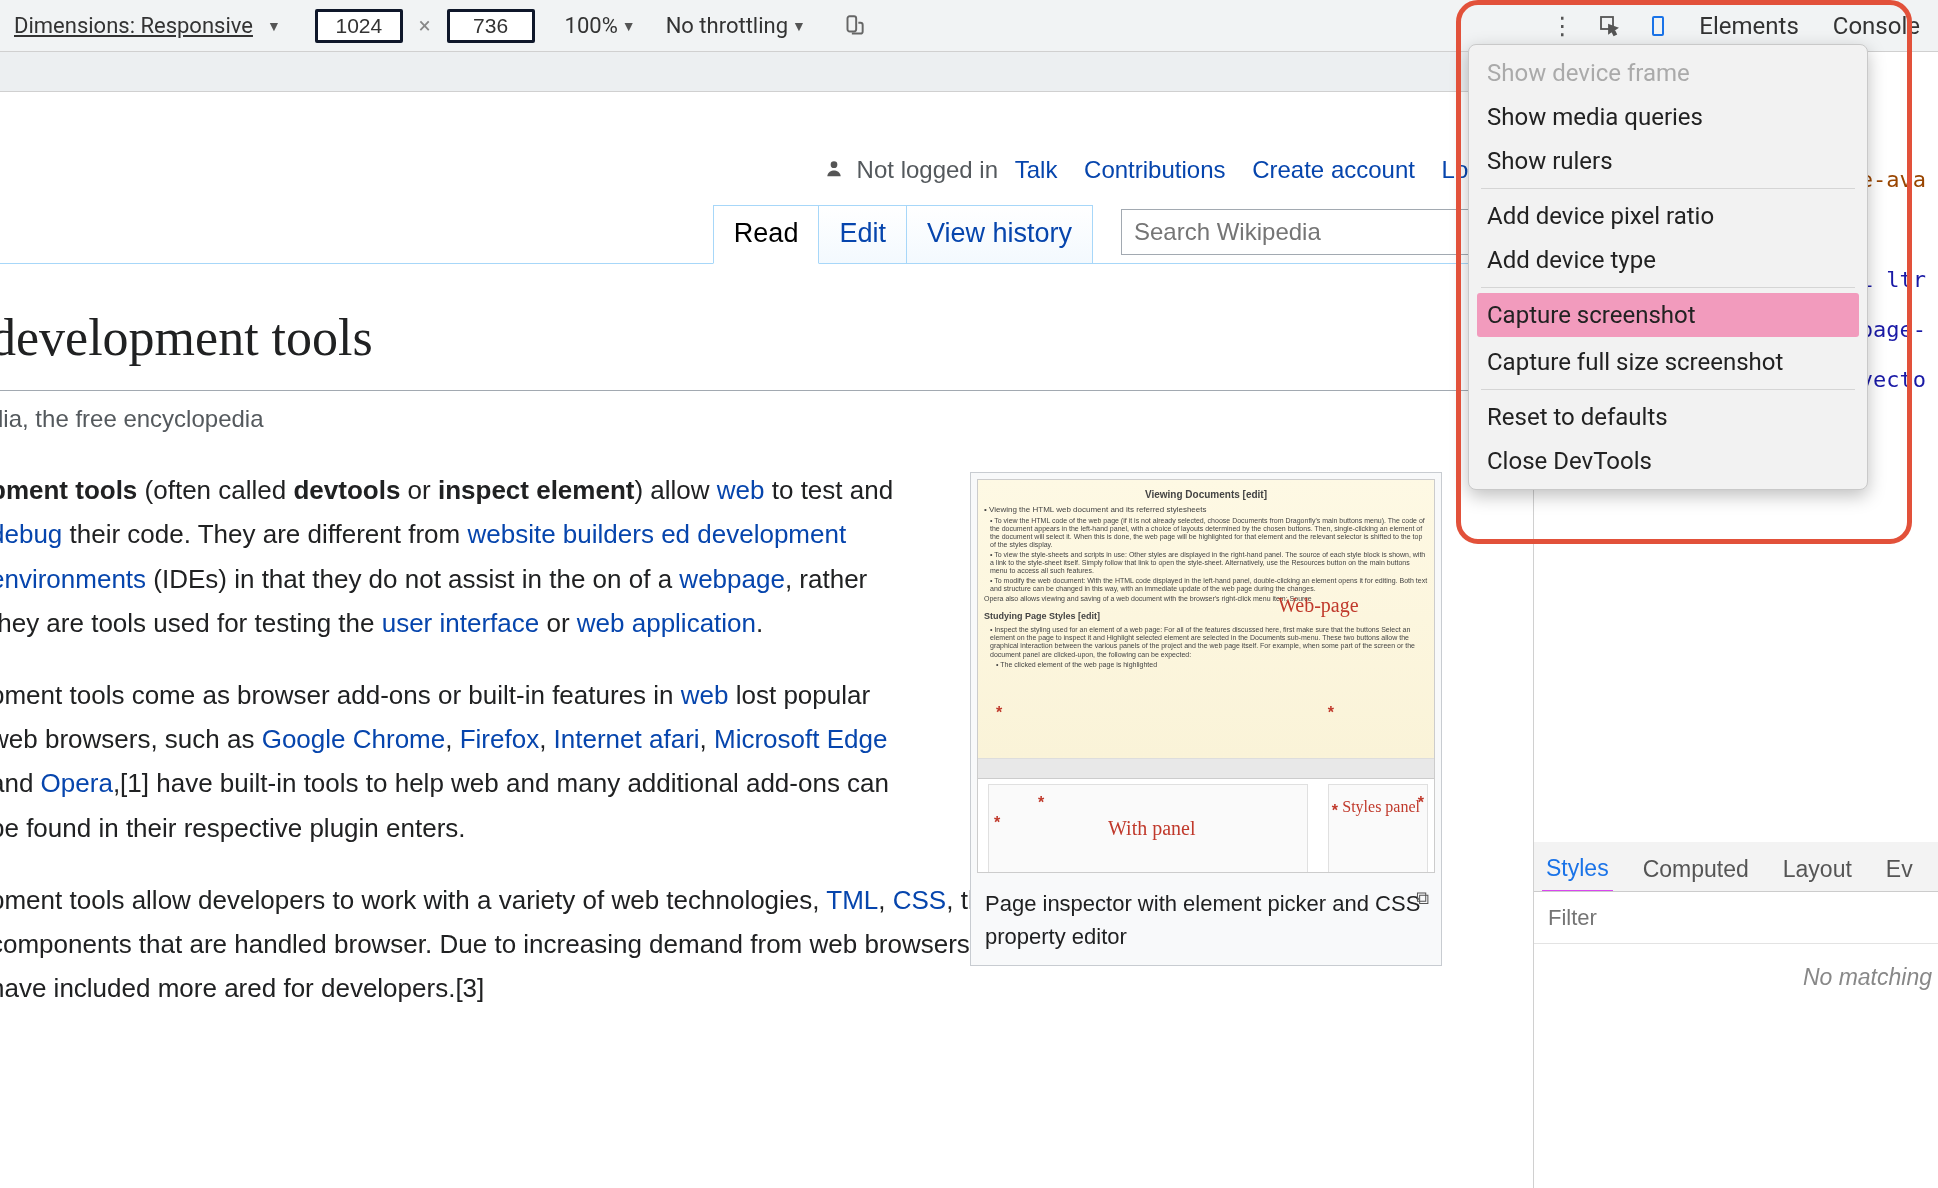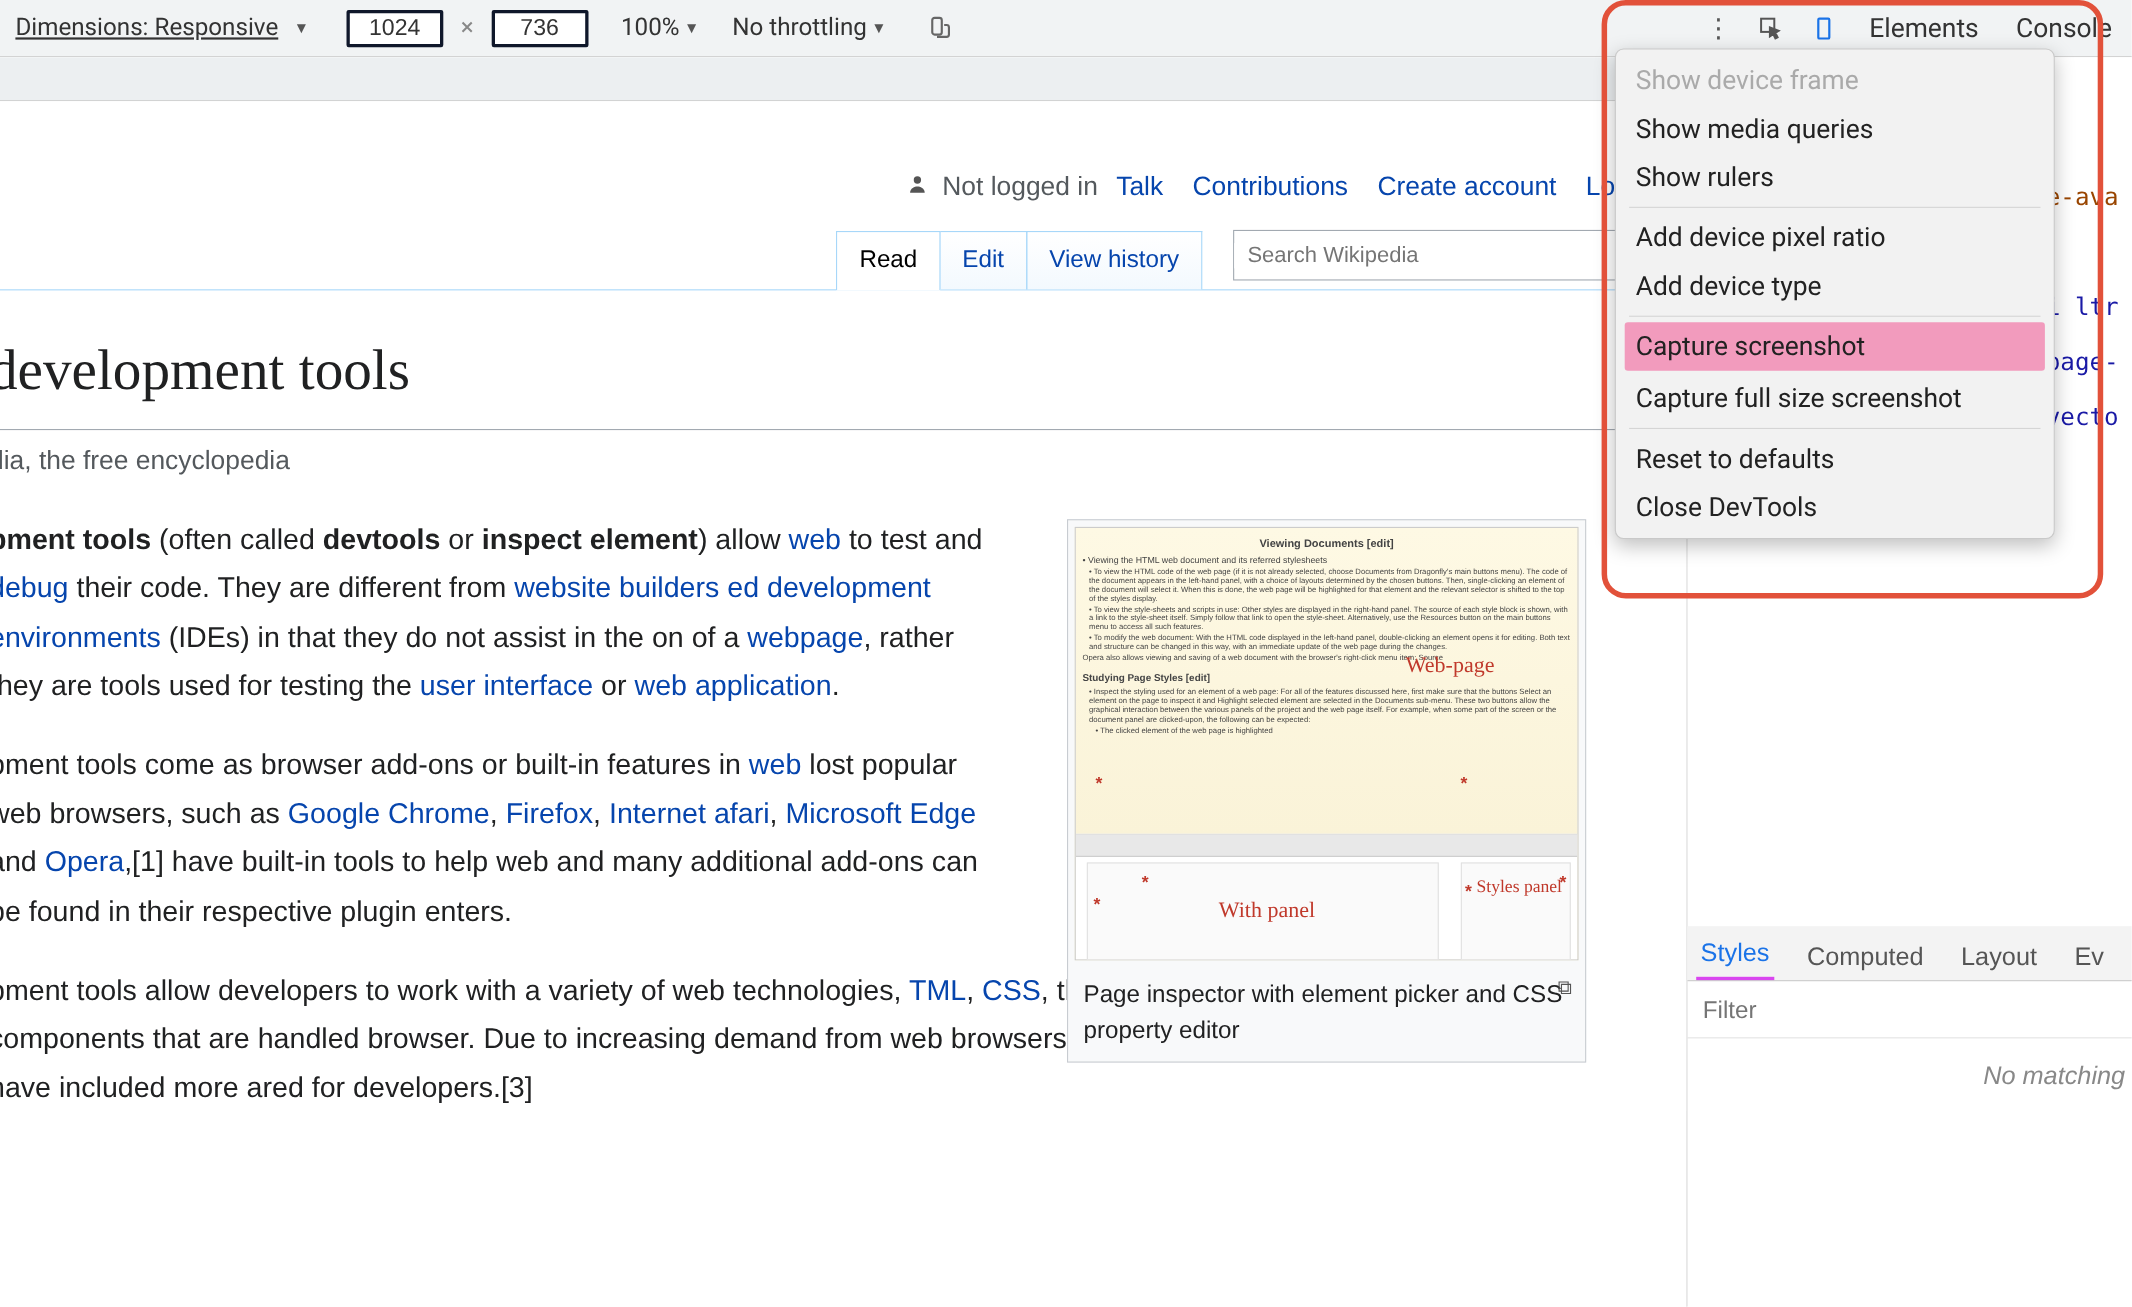--- a/index.html
+++ b/index.html
@@ -134,21 +134,21 @@
       display: flex;
       align-items: flex-end;
       padding: 0 8px;
       font-size: 23px;
       font-family: -apple-system, sans-serif;
       gap: 26px;
       background: #f3f3f3;
       border-bottom: 1px solid #ccc;
     }
     .styles-tabs .tab { color: #555; padding: 10px 4px 8px 4px; }
-    .styles-tabs .tab.active { color: #1a73e8; border-bottom: 3px solid #d946ef; }
+    .styles-tabs .tab.active { color: #1a73e8; border-bottom: 1px solid #d946ef; }
     .filter-row {
       position: absolute;
       top: 840px;
       left: 0; right: 0;
       height: 52px;
       border-bottom: 1px solid #e3e3e3;
       display: flex; align-items: center;
       padding: 0 14px;
       font-size: 22px;
       color: #999;
@@ -201,21 +201,21 @@
     .wiki-tabs-row {
       display: flex;
       align-items: flex-end;
       justify-content: flex-end;
       gap: 0;
       border-bottom: 1px solid #a7d7f9;
       padding-right: 12px;
       height: 60px;
     }
     .wiki-tab {
-      font-size: 22px;
+      font-size: 27px;
       padding: 12px 20px 14px 20px;
       color: #0645ad;
       border: 1px solid #a7d7f9;
       border-bottom: none;
       background: linear-gradient(#fff,#f3f9fe);
       margin-left: -1px;
       cursor: pointer;
     }
     .wiki-tab.active { color: #000; background: #fff; border-bottom: 1px solid #fff; position: relative; top: 1px;}
     .search-wrap {
@@ -224,21 +224,21 @@
       border: 1px solid #a2a9b1;
       width: 400px;
       height: 46px;
       background: #fff;
       margin-left: 28px;
       margin-bottom: 8px;
     }
     .search-wrap input {
       flex: 1;
       border: none;
-      font-size: 20px;
+      font-size: 24px;
       padding: 0 12px;
       outline: none;
       color: #555;
     }
     .search-wrap .mag { width: 38px; text-align: center; font-size: 24px; color: #333;}
     .article {
       padding: 30px 0 0 0;
       font-size: 26px;
       color: #202122;
       line-height: 1.7;

